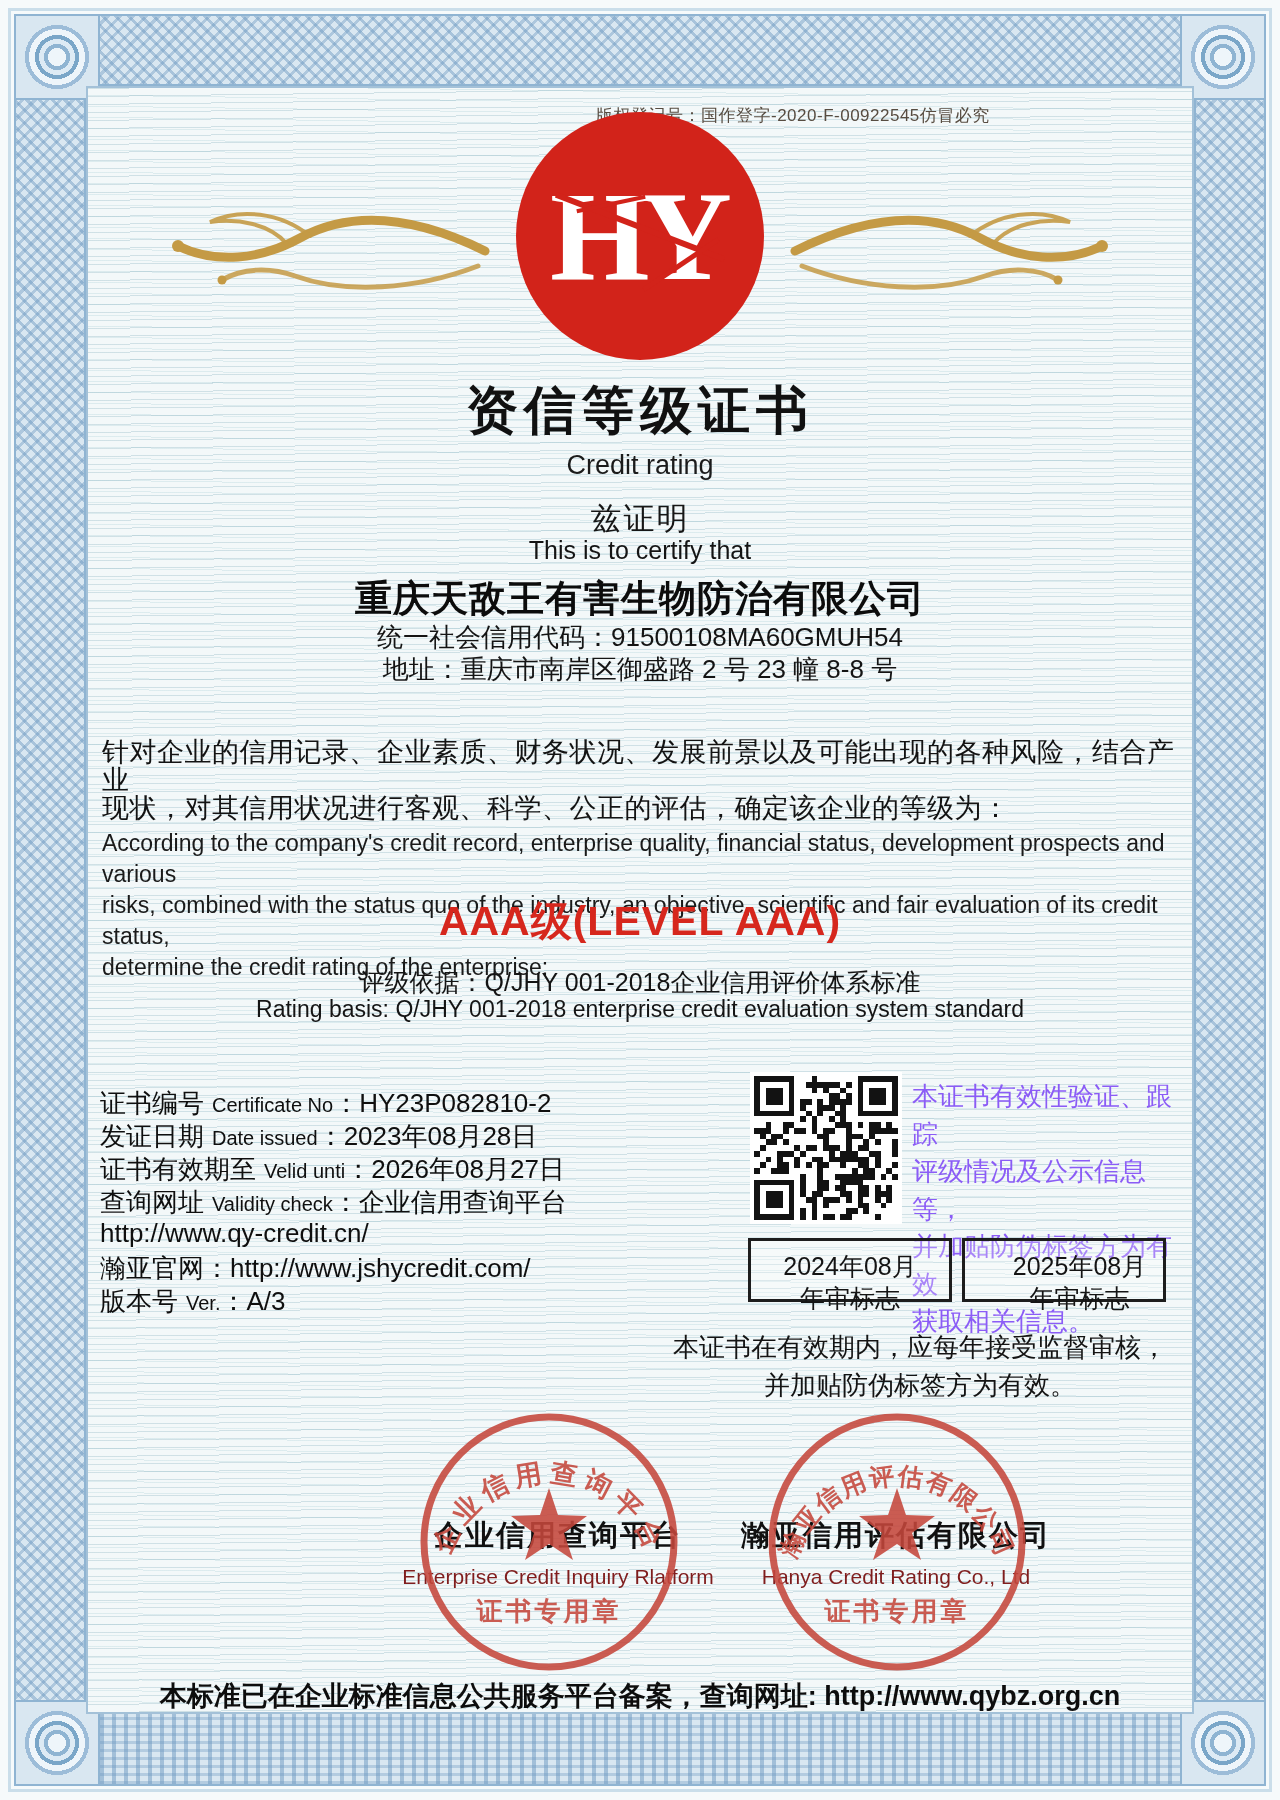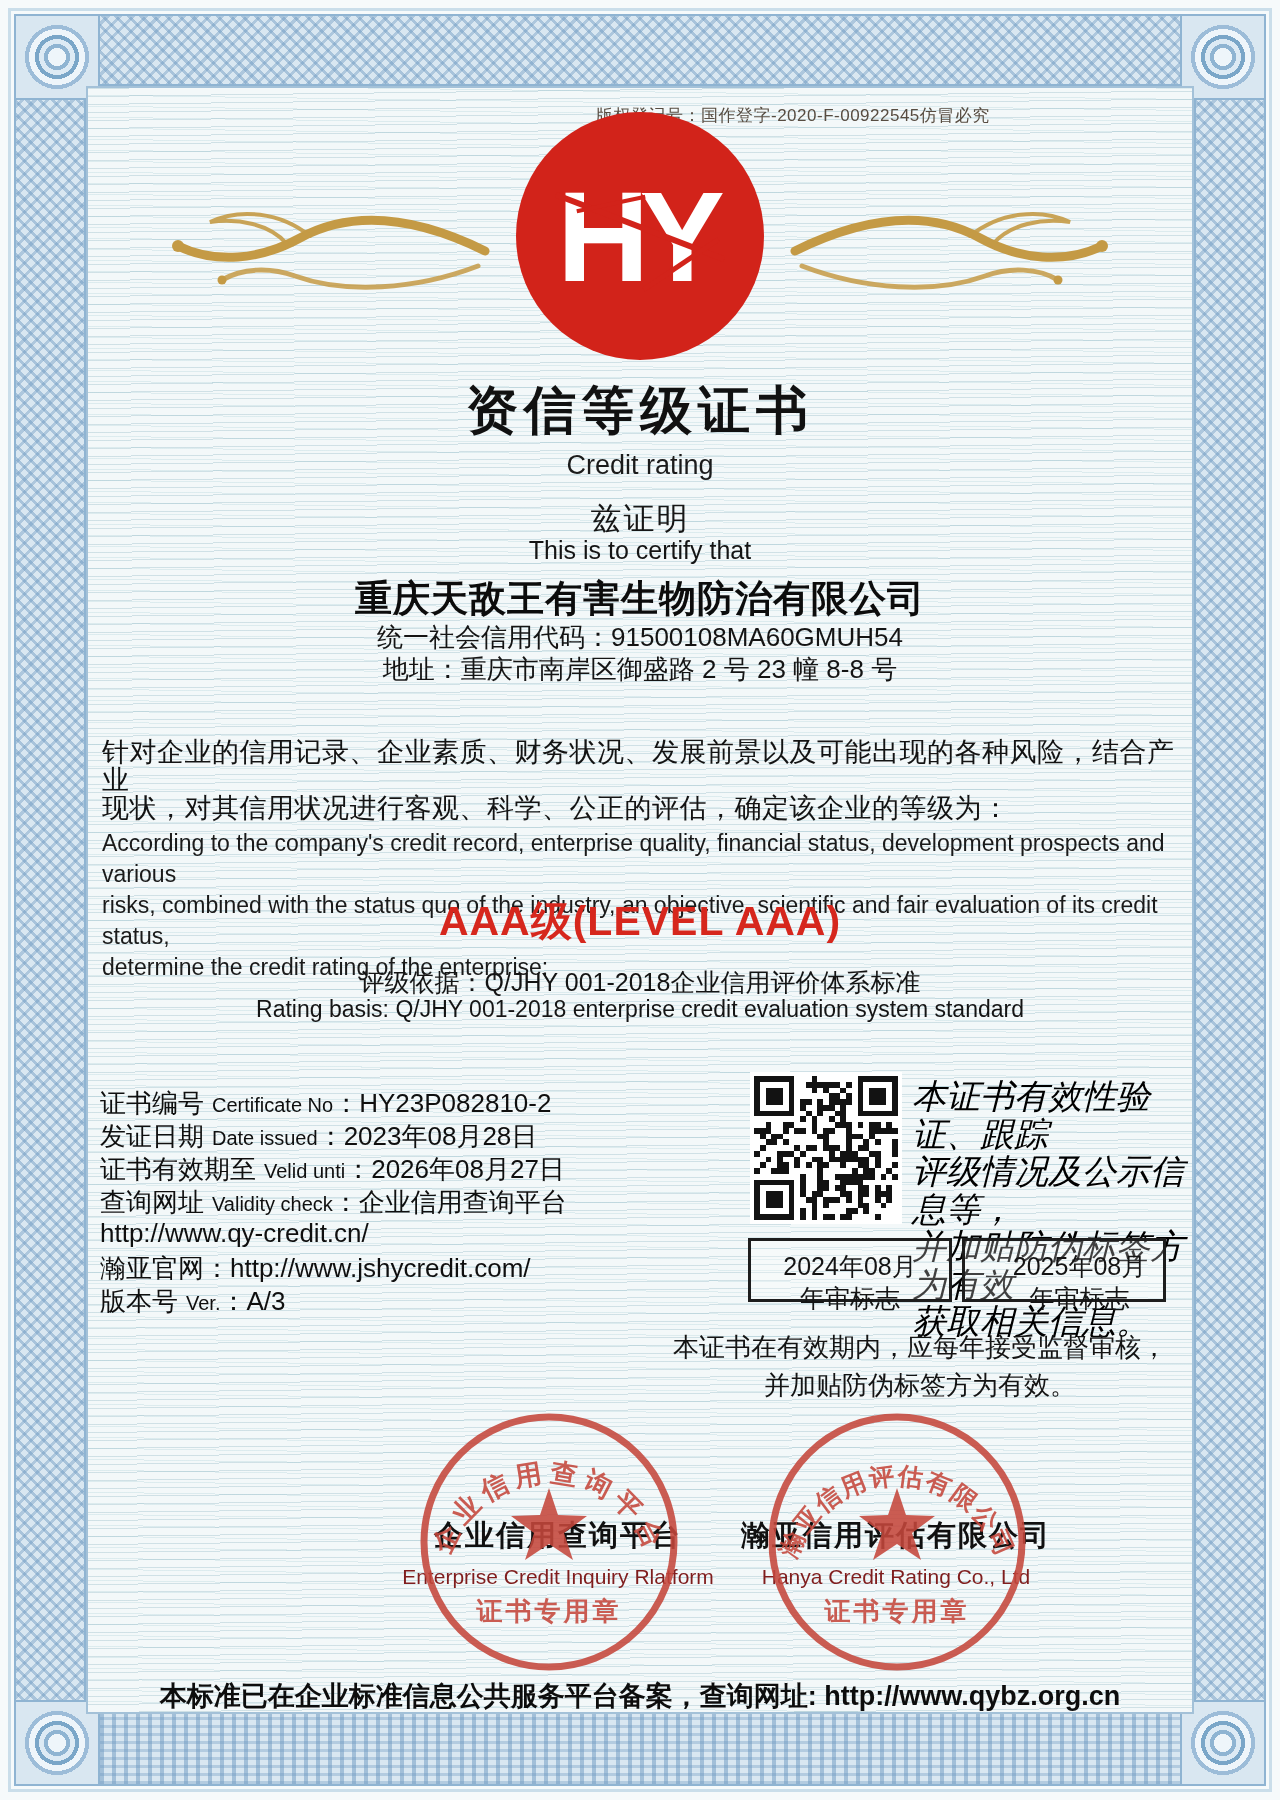--- a/index.html
+++ b/index.html
@@ -35,21 +35,21 @@
   .inner-bg { position:absolute; inset:88px; pointer-events:none; background-color:#f3f8f9;
     background-image:
       repeating-linear-gradient(179.3deg, rgba(125,170,185,.30) 0 1px, rgba(255,255,255,0) 1px 8px),
       repeating-linear-gradient(180.8deg, rgba(140,190,200,.22) 0 1px, rgba(255,255,255,0) 1px 11px); }
 
   
   .copyright { top:104px; left:596px; font-size:17px; color:#574c41; letter-spacing:.5px; white-space:nowrap; }
   .logo { top:112px; left:516px; width:248px; height:248px; border-radius:50%;
     background:#d2231a; display:flex; align-items:center; justify-content:center; overflow:hidden; }
   .logo-text { color:#ffffff; font-size:128px; font-weight:800; letter-spacing:-10px;
-    transform:translateX(-4px); font-family:Liberation Sans, sans-serif; }
+    transform:translateX(-4px); font-family:Liberation Serif, serif; }
   .crack { position:absolute; background:#d2231a; }
   .crack1 { width:180px; height:6px; left:34px; top:112px; transform:rotate(21deg); }
   .crack2 { width:90px;  height:5px; left:120px; top:150px; transform:rotate(-34deg); }
   .crack3 { width:70px;  height:4px; left:60px;  top:90px;  transform:rotate(-12deg); }
   .flourish { top:196px; width:330px; height:120px; }
   .flourish-left  { left:160px; }
   .flourish-right { left:790px; transform:scaleX(-1); }
 
   .title-zh { top:376px; font-size:52px; font-weight:700; letter-spacing:6px; color:#111; }
   .title-en { top:450px; font-size:27px; color:#1b1b1b; }
@@ -72,21 +72,21 @@
   .details { top:1086px; left:100px; }
   .detail-row { height:33px; font-size:26px; white-space:nowrap; color:#0f0f0f; }
   .d-zh { font-size:26px; }
   .d-en { font-size:20px; margin-left:8px; }
   .d-sep { font-size:26px; }
   .d-val { font-size:26px; }
 
   
   .qr { left:750px; top:1072px; width:152px; height:152px; background:#fff; padding:4px; }
   .qr svg { width:100%; height:100%; display:block; }
-  .qr-note { left:912px; top:1078px; width:280px; font-size:34px; line-height:37.5px; color:#000000;font-style:italic; }
+  .qr-note { left:912px; top:1078px; width:280px; font-size:26px; line-height:37.5px; color:#8b5cf6; }
 
   .annual-box { top:1238px; width:204px; height:64px; border:3px solid #1d1d1d;
     text-align:center; padding-top:9px; font-size:25px; line-height:32px; background:rgba(255,255,255,.25); }
   .annual-1 { left:748px; } .annual-2 { left:962px;padding-left:31px; }
 
   .supervision { left:650px; top:1328px; width:540px; text-align:center; font-size:26px; line-height:38px; }
 
   
   .org { width:360px; text-align:center; z-index:2; }
   .org-left { left:378px; top:1516px; }

